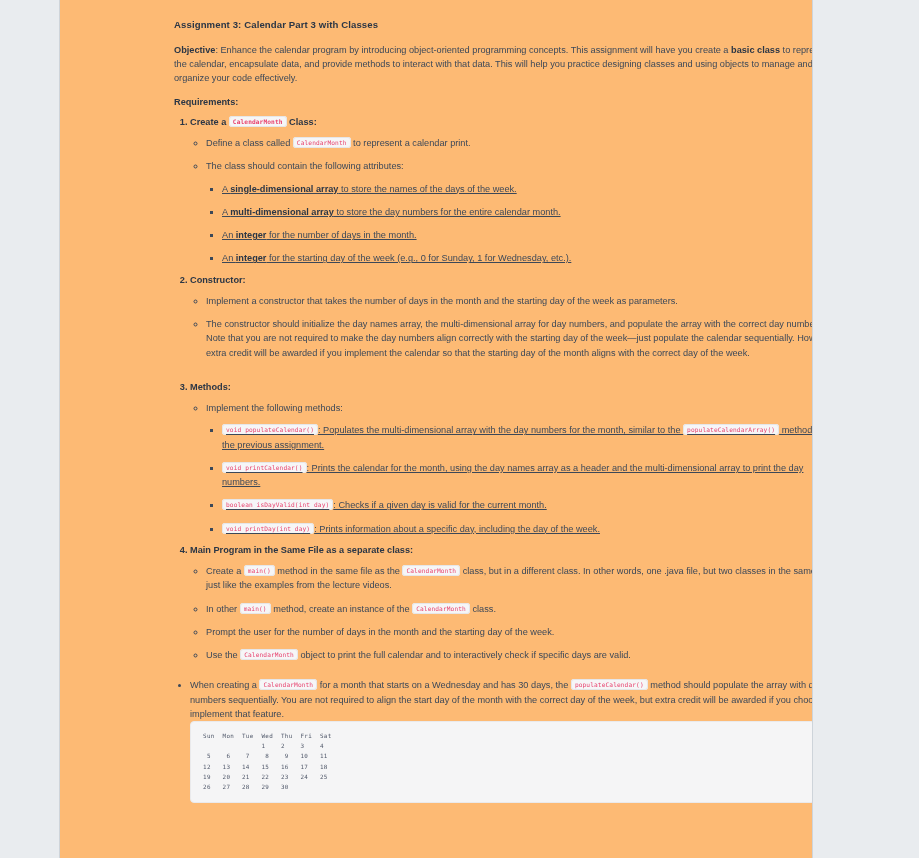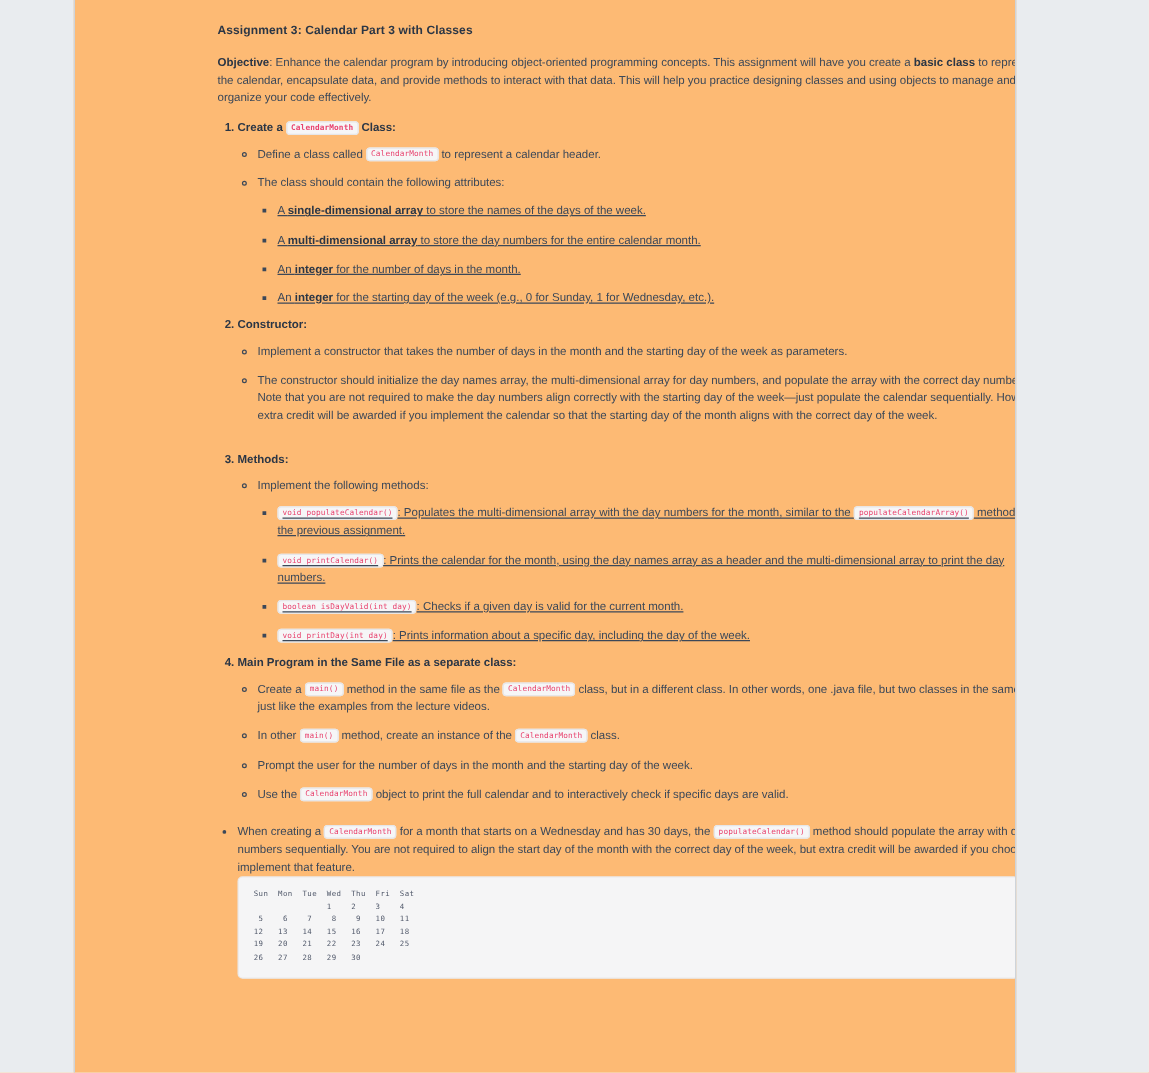--- a/index.html
+++ b/index.html
@@ -167,27 +167,28 @@
 <div id="page-frame"></div>
 
 <div id="page-sheet">
 
   <div id="content">
 
     <div class="doc-title">Assignment 3: Calendar Part 3 with Classes</div>
 
     <p class="para"><span class="lead-label">Objective</span><span>: Enhance the calendar program by introducing object-oriented programming concepts. This assignment will have you create a </span><strong>basic class</strong><span> to represent the calendar, encapsulate data, and provide methods to interact with that data. This will help you practice designing classes and using objects to manage and organize your code effectively.</span></p>
 
+    <p class="req-label">Requirements:</p>
 
     <ol class="lvl1">
 
       <li>
         <span class="li-head"><span>Create a </span><code class="chip">CalendarMonth</code><span> Class:</span></span>
         <ul class="lvl2">
-          <li><span>Define a class called </span><code class="chip">CalendarMonth</code><span> to represent a calendar header.</span></li>
+          <li><span>Define a class called </span><code class="chip">CalendarMonth</code><span> to represent a calendar print.</span></li>
           <li><span>The class should contain the following attributes:</span>
             <ul class="lvl3">
               <li><span>A </span><strong>single-dimensional array</strong><span> to store the names of the days of the week.</span></li>
               <li><span>A </span><strong>multi-dimensional array</strong><span> to store the day numbers for the entire calendar month.</span></li>
               <li><span>An </span><strong>integer</strong><span> for the number of days in the month.</span></li>
               <li><span>An </span><strong>integer</strong><span> for the starting day of the week (e.g., 0 for Sunday, 1 for Wednesday, etc.).</span></li>
             </ul>
           </li>
         </ul>
       </li>

